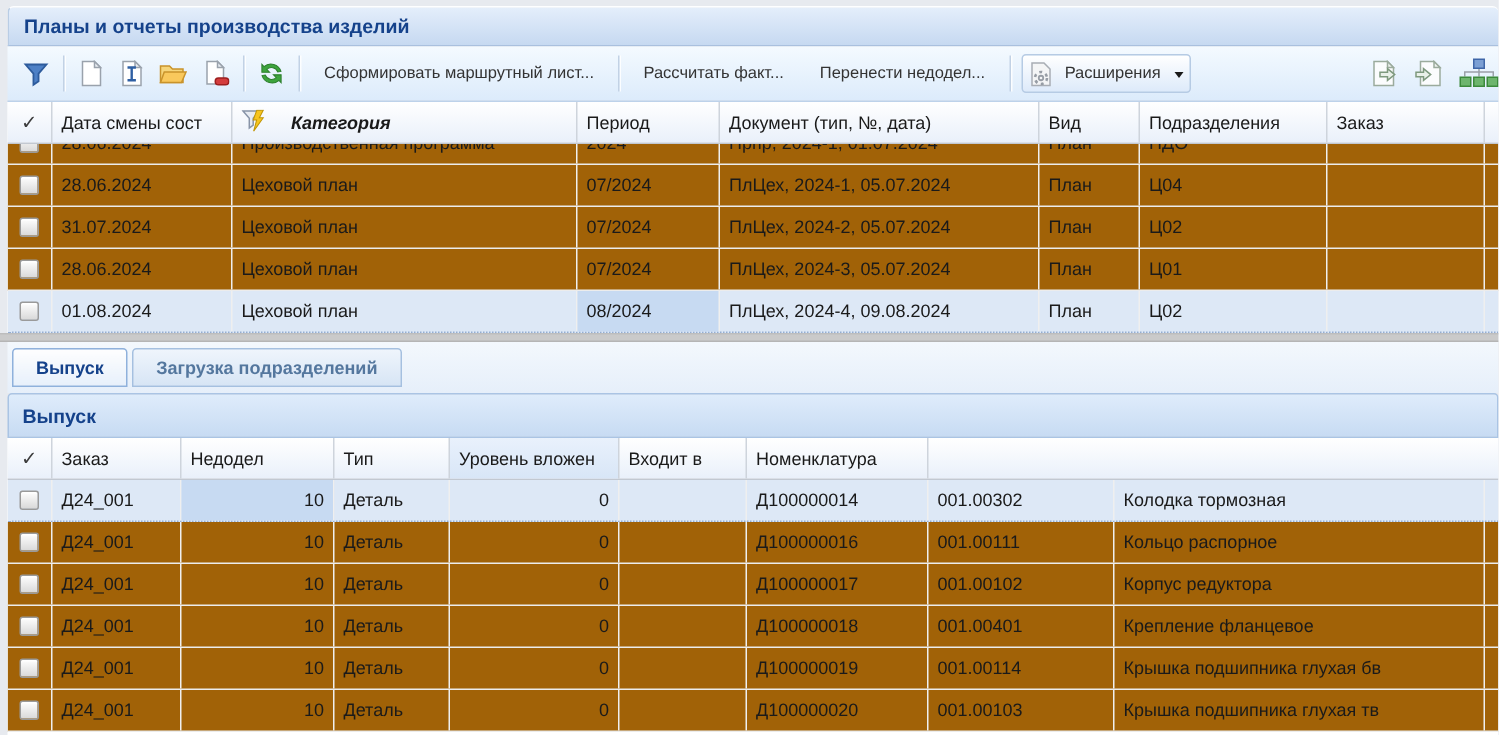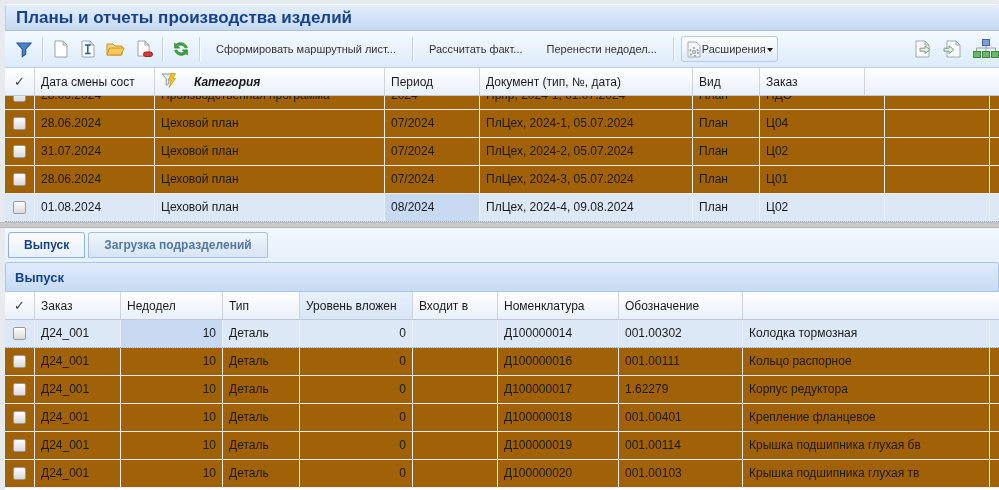--- a/index.html
+++ b/index.html
@@ -8,35 +8,35 @@
     position:relative; width:999px; height:490px; overflow:hidden;
     background:#e7eaef; font-family:"Liberation Sans", sans-serif; color:#1a1a1a;
   }
   
   .titlebar{
     position:absolute; left:5px; top:4px; width:994px; height:27px;
     background:linear-gradient(#e4eefb,#c6d9f1);
     border-top:1px solid #fdfeff; border-left:1px solid #b9cde5; border-bottom:1px solid #a9c0de;
     border-radius:4px 4px 0 0;
     display:flex; align-items:center; padding-left:10px;
-    font-size:17px; font-weight:bold; color:#15428b;
+    font-size:13px; font-weight:bold; color:#15428b;
   }
   
   .toolbar{
     position:absolute; left:5px; top:31px; width:994px; height:37px;
     background:linear-gradient(#f4faff,#dcebfb);
     border-bottom:1px solid #bdd2ea;
     display:flex; align-items:center; padding:0 0 0 5px;
   }
   .tbtn{ height:26px; display:flex; align-items:center; padding:0 4px; border:1px solid transparent; border-radius:3px; cursor:default; }
   .tbtn svg{ display:block; }
   .tsep{ width:1px; height:24px; background:#c2d2e5; box-shadow:1px 0 0 rgba(255,255,255,.85); margin:0 4px; flex:none; }
   .tlabel{ font-size:11px; color:#333; padding:0 7px; white-space:nowrap; }
   .btn-ext{ border:1px solid #b6cbe4; background:linear-gradient(#ffffff,#ddeafa); margin-left:3px; }
-  .btn-ext .tlabel{ padding:0 0; }
+  .btn-ext .tlabel{ padding:0 8px; }
   .caret{ width:0; height:0; border:3.5px solid transparent; border-top:4px solid #1a1a1a; margin-top:4px; margin-left:1px; }
   .right-group{ margin-left:auto; display:flex; align-items:center; margin-right:-6px; }
   
   .grid{ position:absolute; left:5px; background:#fff; overflow:hidden; }
   .grid1{ top:68px; width:994px; height:154px; }
   .grid2{ top:292px; width:994px; height:198px; }
   .ghead{
     display:flex; height:28px; border-bottom:1px solid #c2c8d1;
     background:linear-gradient(#ffffff,#e9f0fa);
   }
@@ -240,20 +240,23 @@
       </div>
       <div class="hcell c-per">
           <span>Период</span>
         </div>
       <div class="hcell c-doc">
           <span>Документ (тип, №, дата)</span>
         </div>
       <div class="hcell c-kind">
           <span>Вид</span>
         </div>
+      <div class="hcell c-div">
+          <span>Подразделения</span>
+        </div>
       <div class="hcell c-ord">
           <span>Заказ</span>
         </div>
       <div class="hcell fill"></div>
     </div>
     <div class="gbody">
       <div class="grow partial">
         <div class="cell cellchk c-chk">
             <span class="checkbox"></span>
           </div>
@@ -352,23 +355,20 @@
         </div>
       <div class="hcell d-lvl sorted">
           <span>Уровень вложен</span>
         </div>
       <div class="hcell d-par">
           <span>Входит в</span>
         </div>
       <div class="hcell d-nom">
           <span>Номенклатура</span>
         </div>
-      <div class="hcell d-des">
-          <span>Обозначение</span>
-        </div>
       <div class="hcell fill"></div>
     </div>
     <div class="gbody">
       <div class="grow selected">
         <div class="cell cellchk d-chk">
             <span class="checkbox"></span>
           </div>
         <div class="cell d-ord">Д24_001</div>
         <div class="cell d-short num focused">10</div>
         <div class="cell d-type">Деталь</div>
@@ -396,21 +396,21 @@
       <div class="grow">
         <div class="cell cellchk d-chk">
             <span class="checkbox"></span>
           </div>
         <div class="cell d-ord">Д24_001</div>
         <div class="cell d-short num">10</div>
         <div class="cell d-type">Деталь</div>
         <div class="cell d-lvl num">0</div>
         <div class="cell d-par"></div>
         <div class="cell d-nom">Д100000017</div>
-        <div class="cell d-des">1.62279</div>
+        <div class="cell d-des">001.00102</div>
         <div class="cell d-name">Корпус редуктора</div>
         <div class="cell fill"></div>
       </div>
       <div class="grow">
         <div class="cell cellchk d-chk">
             <span class="checkbox"></span>
           </div>
         <div class="cell d-ord">Д24_001</div>
         <div class="cell d-short num">10</div>
         <div class="cell d-type">Деталь</div>

